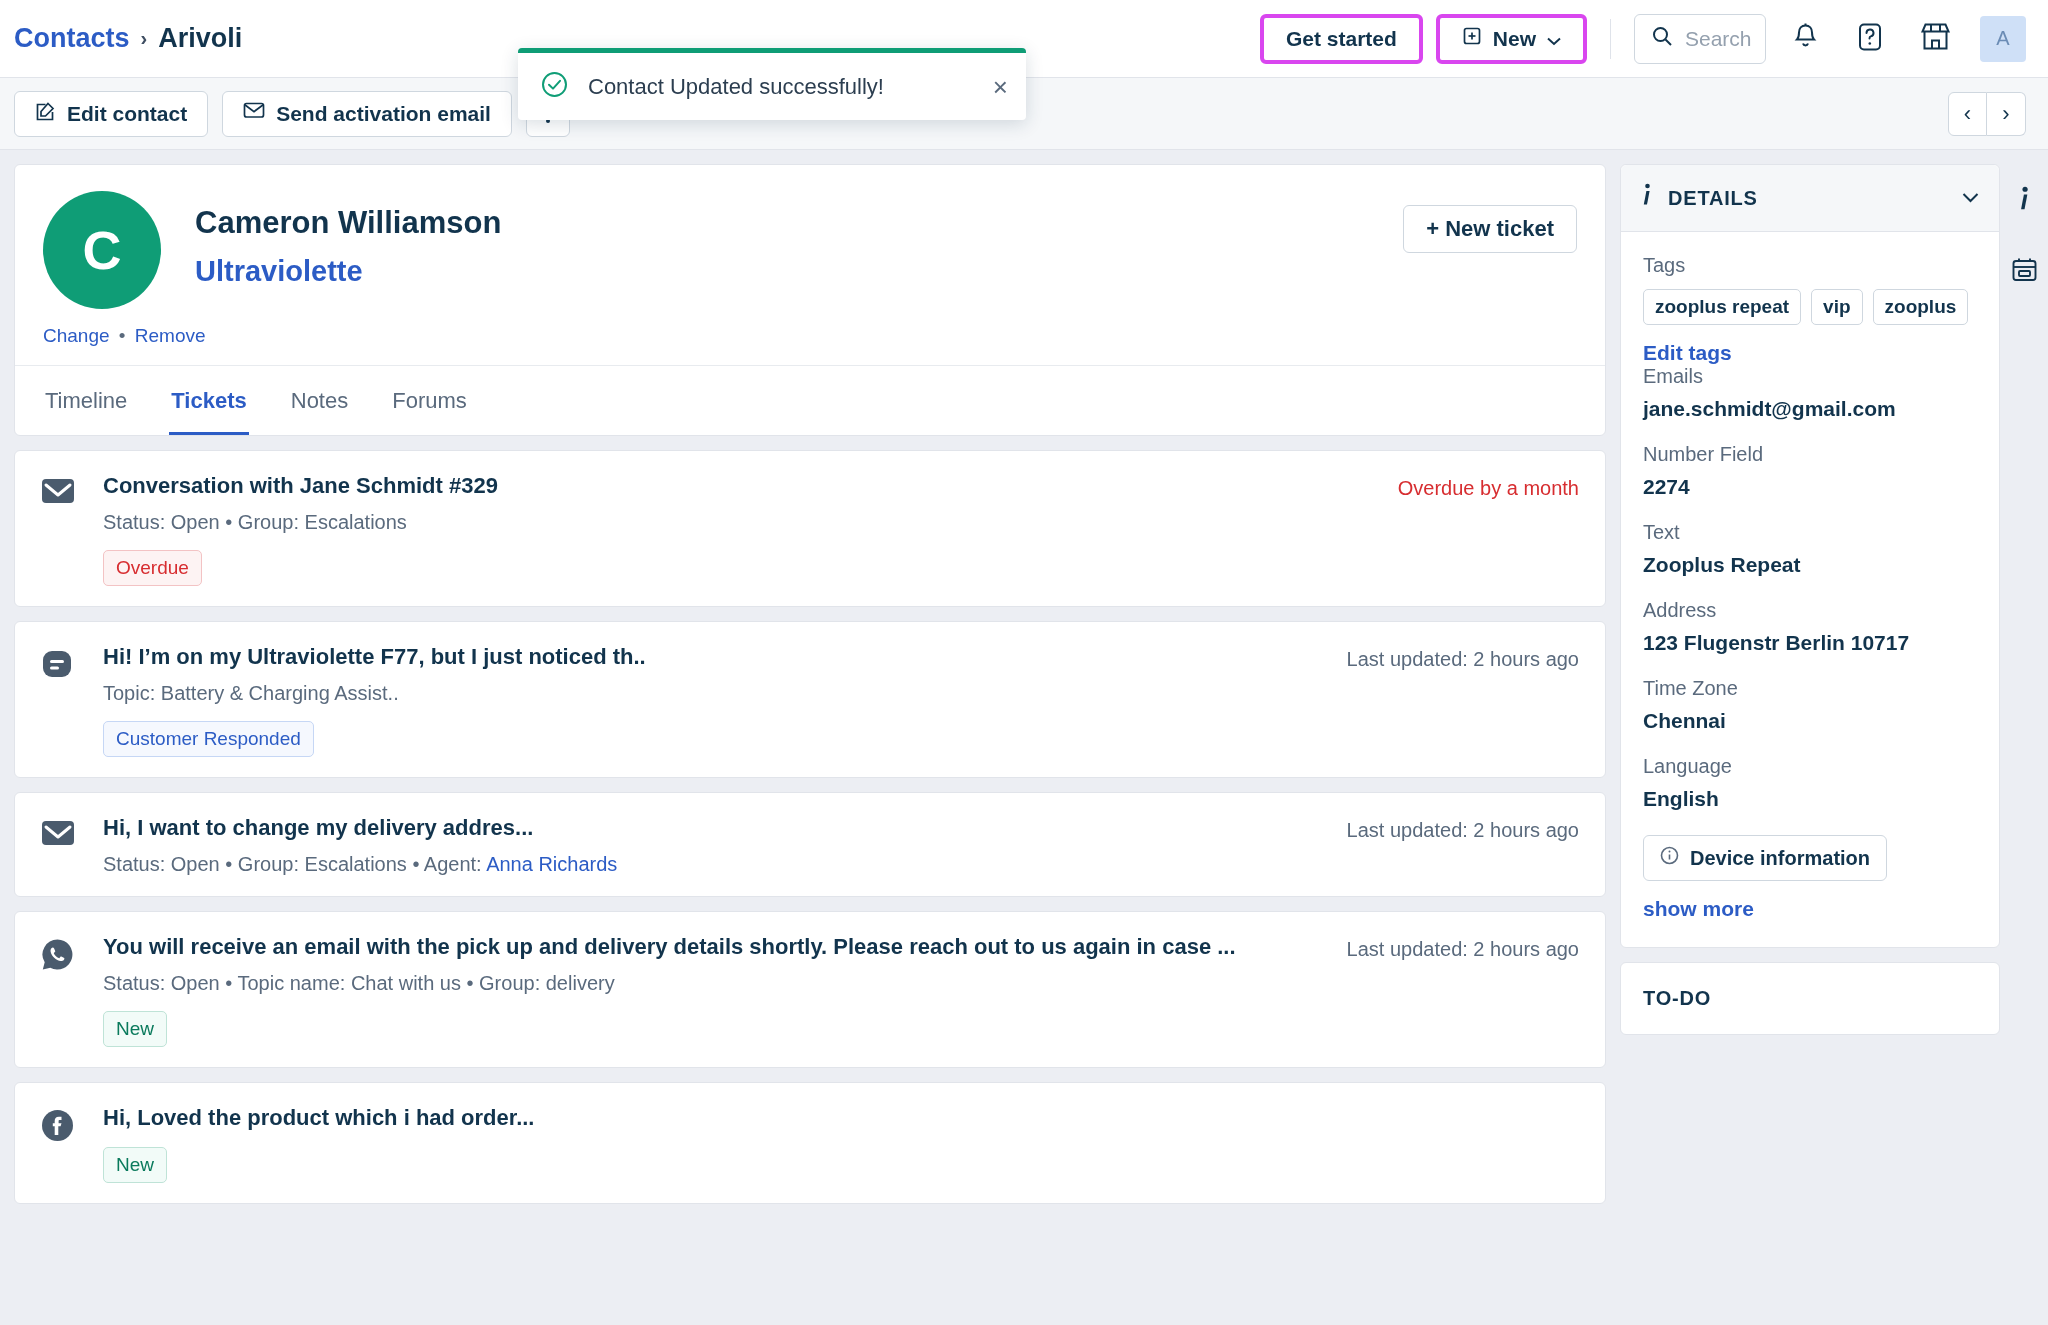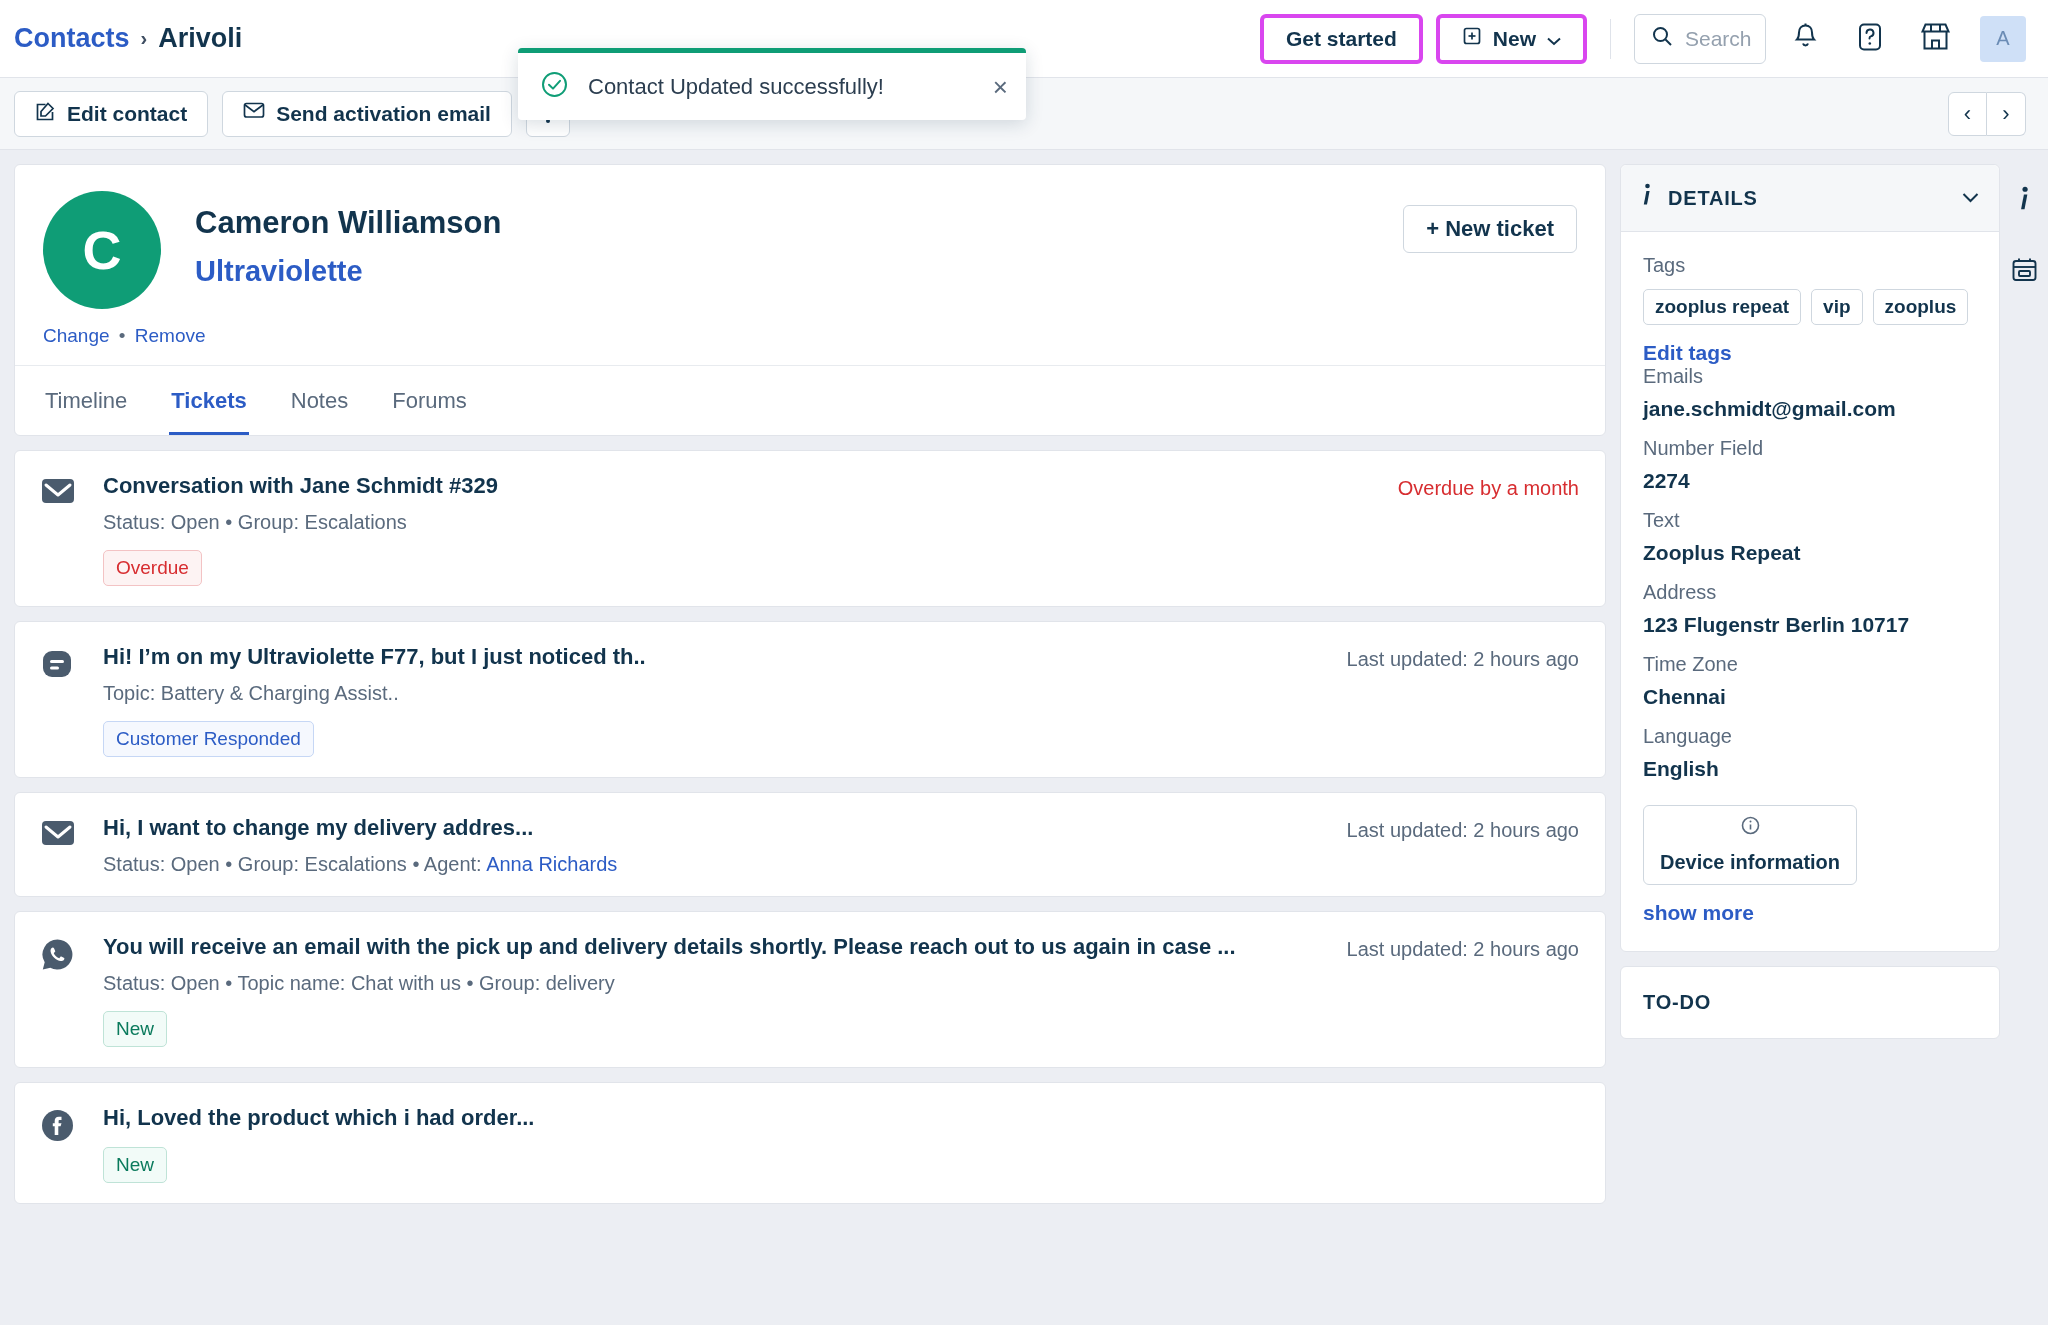--- a/index.html
+++ b/index.html
@@ -143,35 +143,34 @@
 
   
   .panel { background: #fff; border: 1px solid #e1e4ea; border-radius: 6px; }
   .panel-head {
     background: #f5f7f9; border-bottom: 1px solid #e1e4ea; border-radius: 6px 6px 0 0;
     display: flex; align-items: center; gap: 16px; padding: 18px 20px;
   }
   .panel-title { font-size: 20px; font-weight: 700; letter-spacing: .8px; color: #12344d; }
   .chev { margin-left: auto; color: #12344d; cursor: pointer; }
   .panel-body { padding: 22px 22px 26px 22px; }
-  .f-label { font-size: 20px; color: #5a6a7d; margin-top: 16px; }
+  .f-label { font-size: 20px; color: #5a6a7d; margin-top: 22px; }
   .f-label:first-child { margin-top: 0; }
   .f-value { font-size: 21px; font-weight: 700; color: #12344d; margin-top: 9px; }
   .tagrow { display: flex; gap: 10px; margin-top: 12px; flex-wrap: wrap; }
   .tag {
     border: 1px solid #cfd7df; border-radius: 5px; padding: 6px 11px;
     font-size: 19px; font-weight: 600; color: #12344d; background: #fff; cursor: pointer;
   }
   .link-blue { color: #2c5cc5; font-size: 21px; font-weight: 600; margin-top: 16px; cursor: pointer; display: inline-block; }
   .device-btn {
     margin-top: 24px; display: inline-flex; align-items: center; gap: 11px;
     border: 1px solid #cfd7df; border-radius: 6px; padding: 10px 16px;
     font-size: 20px; font-weight: 700; color: #12344d; background: #fff; cursor: pointer;
     font-family: "Liberation Sans", sans-serif;
-    flex-direction: column;
   }
   .todo-panel { margin-top: 14px; }
   .todo-head { padding: 24px 22px; }
   .todo-title { font-size: 20px; font-weight: 700; letter-spacing: .8px; color: #12344d; }
 </style>
 </head>
 <body>
 
 <div class="topbar">
   <div class="breadcrumb">

